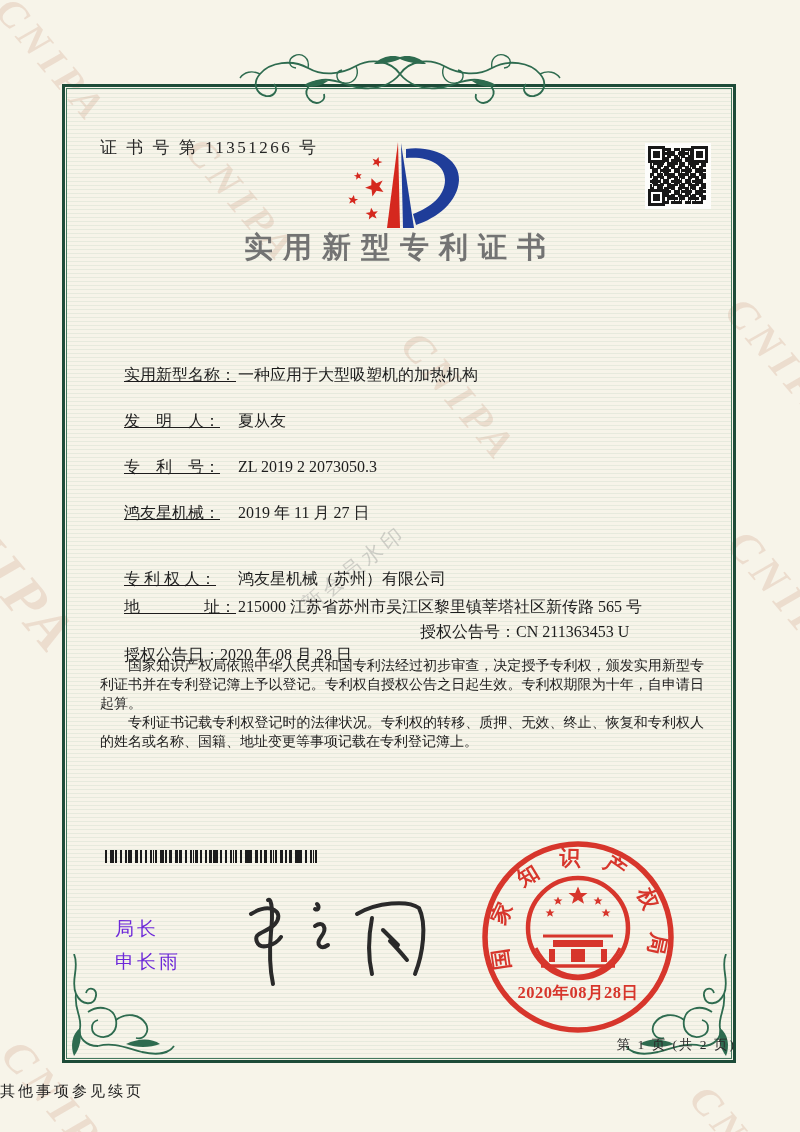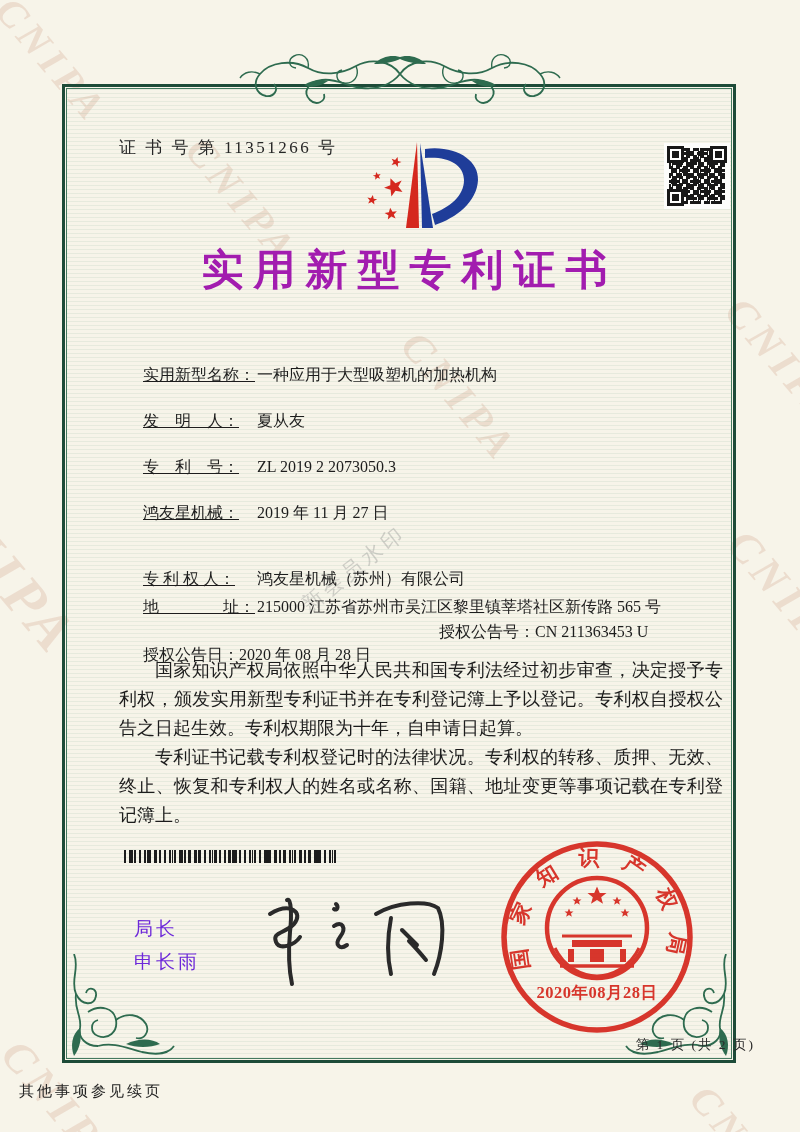--- a/index.html
+++ b/index.html
@@ -24,40 +24,40 @@
     position:absolute;z-index:2;left:62px;top:84px;width:674px;height:979px;
     box-sizing:border-box;border:3px solid #1d4b38;
   }
   .frame-inner{
     position:absolute;inset:1px;border:1px solid #44795f;
     background:repeating-linear-gradient(0deg,rgba(130,175,150,0.14) 0 1px,rgba(0,0,0,0) 1px 4px);
   }
   
   .orn{position:absolute;z-index:3;pointer-events:none;}
   
-  .content{position:absolute;inset:0;z-index:4;margin-left:19px;}
+  .content{position:absolute;inset:0;z-index:4;}
   .cert-no{position:absolute;left:100px;top:136px;font-size:17px;letter-spacing:2.5px;color:#262626;}
   .qr{position:absolute;left:645px;top:143px;width:66px;height:66px;background:#fdfdfb;}
   .qr-mod{position:absolute;inset:5px;
     background:
       conic-gradient(#181818 25%,rgba(0,0,0,0) 0 50%,#181818 0 75%,rgba(0,0,0,0) 0) 0 0/7px 7px,
       conic-gradient(#181818 25%,rgba(0,0,0,0) 0 50%,#181818 0 75%,rgba(0,0,0,0) 0) 2px 3px/11px 11px;}
   .fp{position:absolute;width:17px;height:17px;border:3px solid #181818;background:#fff;box-sizing:border-box;}
   .fp::after{content:"";position:absolute;inset:2px;background:#181818;}
   .fp.tl{left:3px;top:3px}.fp.tr{right:3px;top:3px}.fp.bl{left:3px;bottom:3px}
   .logo{position:absolute;left:336px;top:132px;}
   .title{
-    position:absolute;left:0;top:242px;width:100%;text-align:center;
-    font-size:42px;font-weight:bold;letter-spacing:10px;color:#a21caf;
+    position:absolute;left:0;top:228px;width:100%;text-align:center;
+    font-size:29px;font-weight:bold;letter-spacing:10px;color:#737373;
   }
   .frow{position:absolute;left:100px;width:615px;font-size:16px;line-height:23px;white-space:pre-wrap;}
   .frow .lab{display:inline-block;width:114px;vertical-align:top;text-decoration:underline;}
   .frow .val{display:inline-block;vertical-align:top;max-width:495px;}
   .grant2{position:absolute;left:320px;top:0;white-space:nowrap;}
-  .paras{position:absolute;left:100px;top:656px;width:604px;font-size:18px;line-height:29px;text-align:justify;color:#1c1c1c;}
+  .paras{position:absolute;left:100px;top:656px;width:604px;font-size:14px;line-height:19px;text-align:justify;color:#1c1c1c;}
   .paras p{margin:0;text-indent:2em;}
   .barcode{
     position:absolute;left:105px;top:850px;width:213px;height:13px;
     background-image:
       repeating-linear-gradient(90deg,#1c1c1c 0 2px,rgba(0,0,0,0) 2px 5px),
       repeating-linear-gradient(90deg,#1c1c1c 0 1px,rgba(0,0,0,0) 1px 8px),
       repeating-linear-gradient(90deg,rgba(0,0,0,0) 0 6px,#1c1c1c 6px 8px,rgba(0,0,0,0) 8px 17px);
   }
   .director{
     position:absolute;left:115px;top:912px;

